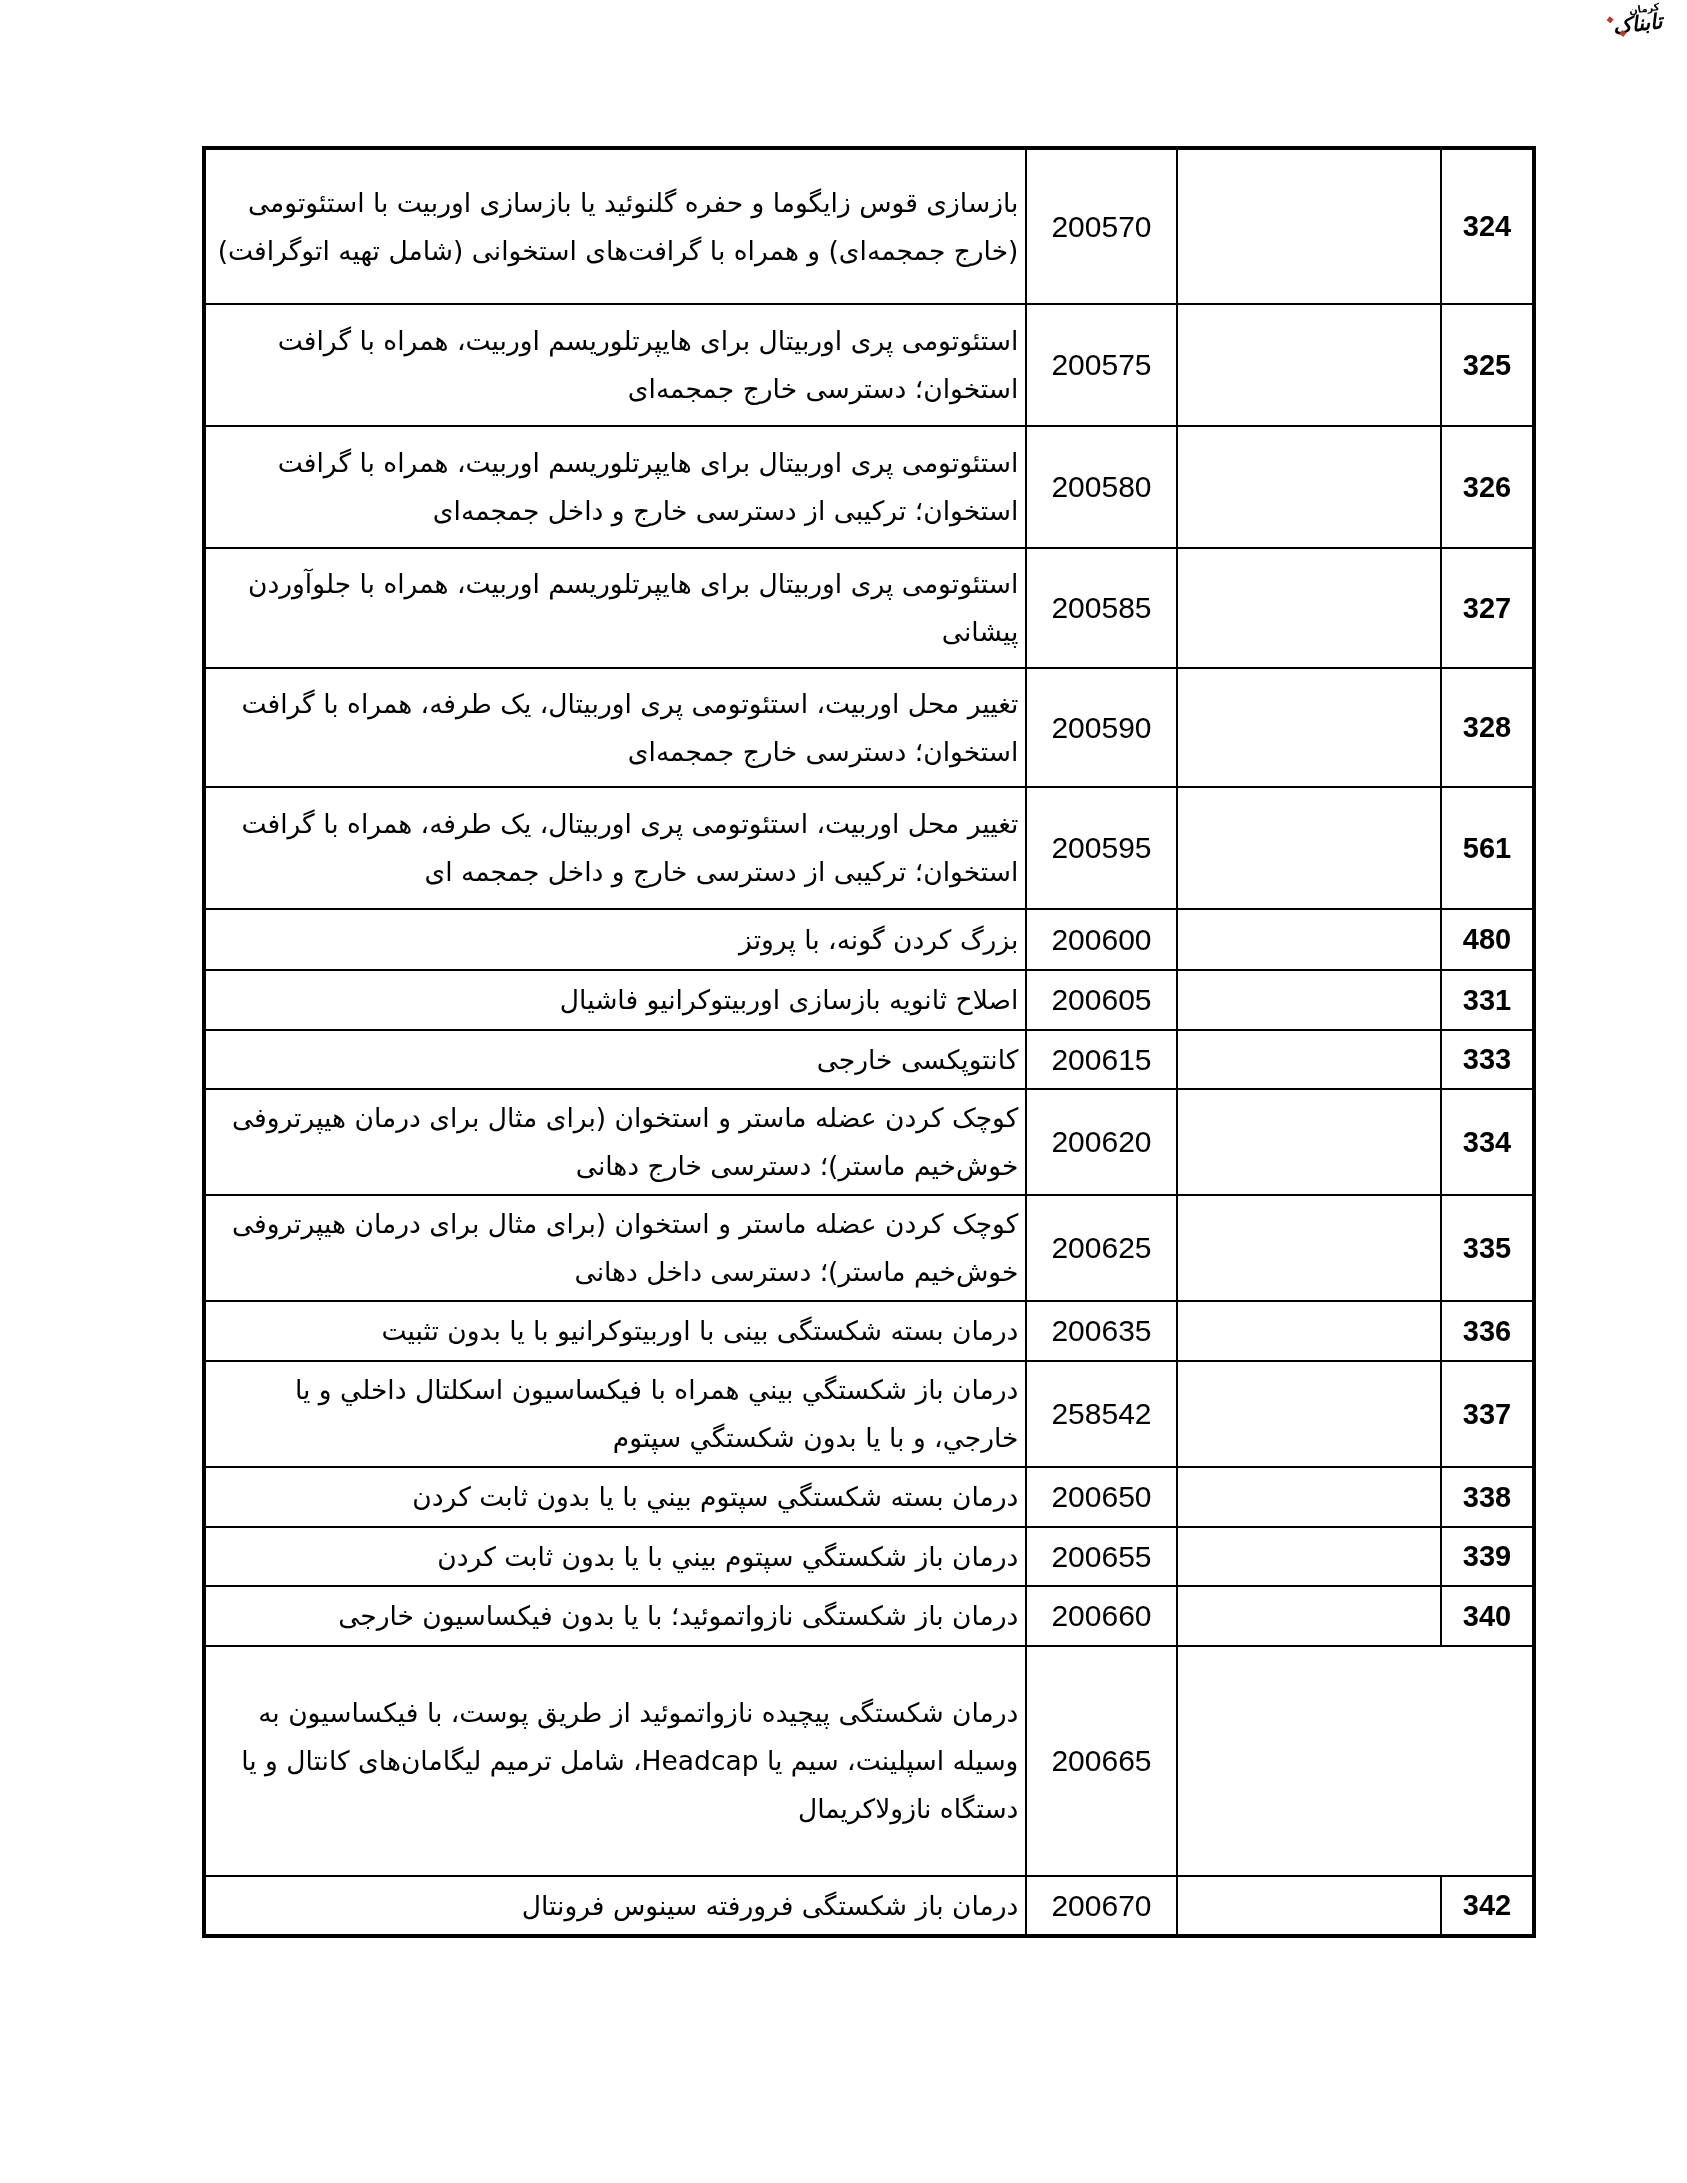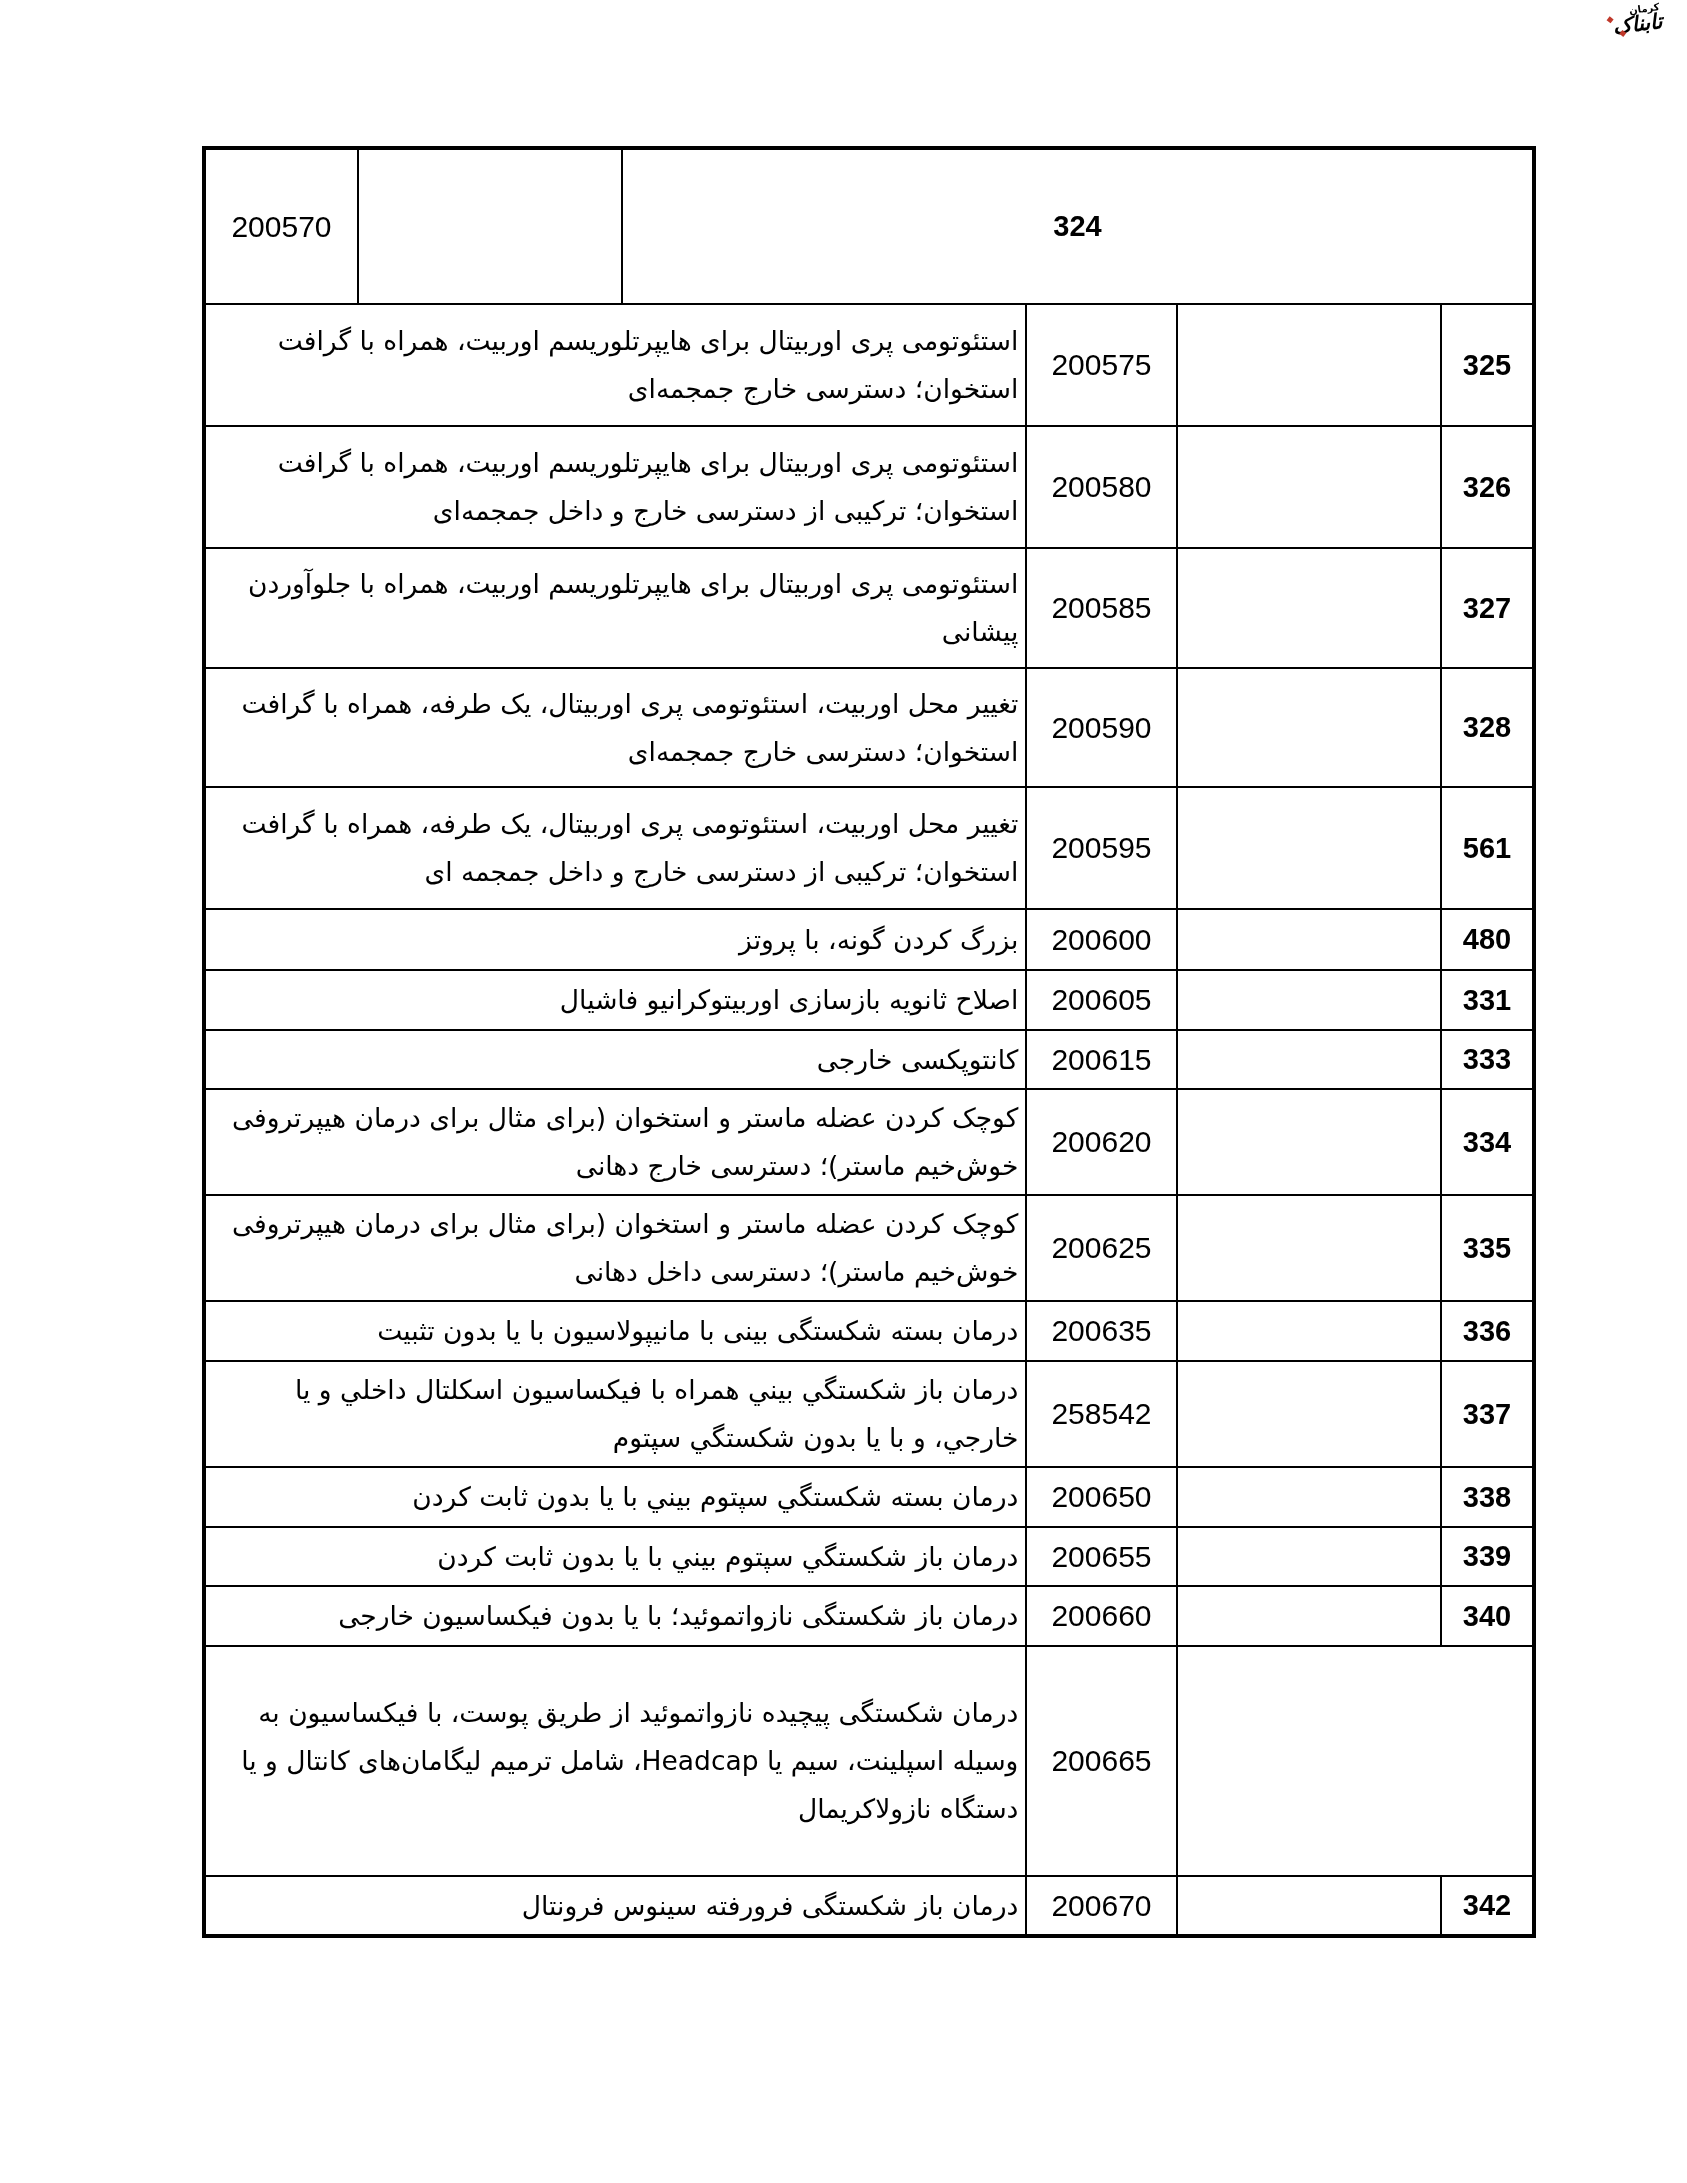--- a/index.html
+++ b/index.html
@@ -108,20 +108,23 @@
   <div class="logo">
     <span class="dot d1" style="background: rgb(192, 57, 43);"></span>
     <span class="dot d2" style="background: rgb(192, 57, 43);"></span>
     <span class="region">کرمان</span>
     <span class="brand">تابناک</span>
   </div>
 
   <div class="tbl">
 
     <div class="row" style="min-height:153px">
+      <div class="cell desc">
+          <span class="t">بازسازی قوس زایگوما و حفره گلنوئید یا بازسازی اوربیت با استئوتومی (خارج جمجمه‌ای) و همراه با گرافت‌های استخوانی (شامل تهیه اتوگرافت)</span>
+        </div>
       <div class="cell code">
           <span class="t">200570</span>
         </div>
       <div class="cell blank"></div>
       <div class="cell num">
           <span class="t">324</span>
         </div>
     </div>
 
     <div class="row" style="min-height:120px">
@@ -250,21 +253,21 @@
           <span class="t">200625</span>
         </div>
       <div class="cell blank"></div>
       <div class="cell num">
           <span class="t">335</span>
         </div>
     </div>
 
     <div class="row" style="min-height:58px">
       <div class="cell desc">
-          <span class="t">درمان بسته شکستگی بینی با مانیپولاسیون با یا بدون تثبیت</span>
+          <span class="t">درمان بسته شکستگی بینی با اوربیتوکرانیو با یا بدون تثبیت</span>
         </div>
       <div class="cell code">
           <span class="t">200635</span>
         </div>
       <div class="cell blank"></div>
       <div class="cell num">
           <span class="t">336</span>
         </div>
     </div>
 

